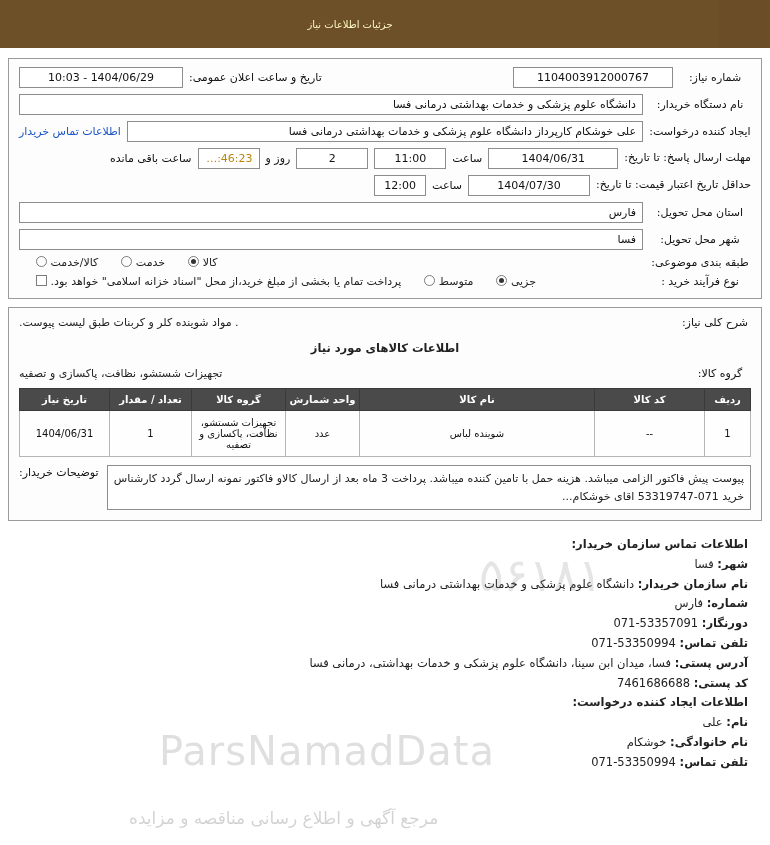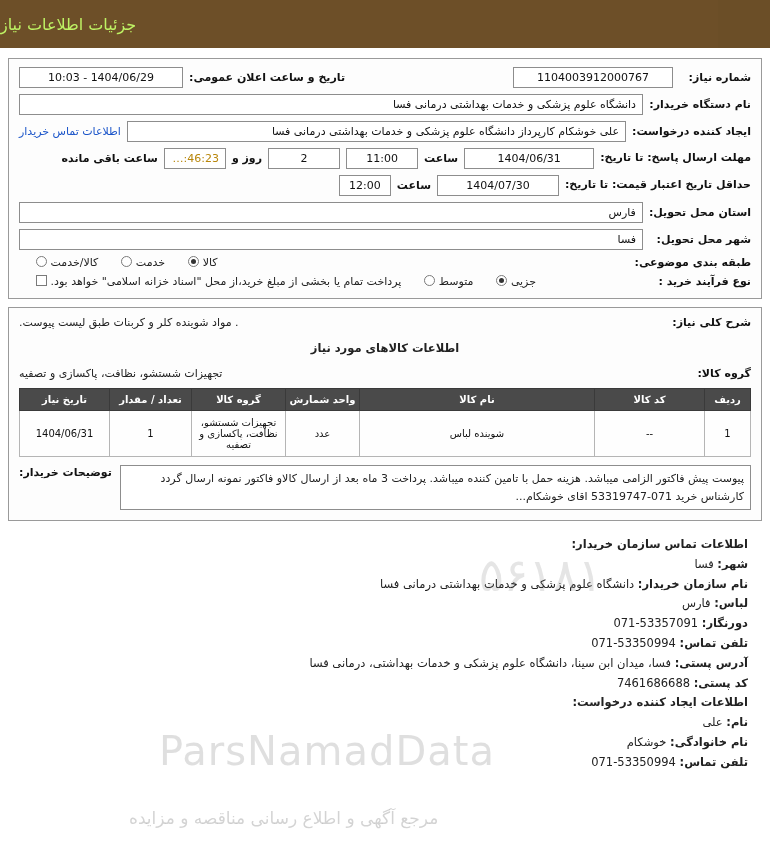--- a/index.html
+++ b/index.html
@@ -24,24 +24,24 @@
   }
   .topbar-left {
     width: 52px;
     background: #6b4e27;
   }
   .topbar-right {
     flex: 1;
     background: #6d4f28;
     display: flex;
     align-items: center;
-    justify-content: flex-end;
+    justify-content: center;
     padding-right: 18px;
-    color: #bef264;
-    font-size: 16px;
+    color: #fef9c3;
+    font-size: 10px;
   }
 
   
   .page {
     padding: 10px 8px 0 8px;
   }
 
   .panel {
     border: 1px solid #9a9a9a;
     background: #fdfdfd;
@@ -50,23 +50,23 @@
     position: relative;
   }
 
   .row {
     display: flex;
     align-items: center;
     margin-bottom: 6px;
     gap: 6px;
   }
   .lbl {
-    font-weight: bold;
-    font-size: 11px;
-    text-align: right;
+    font-weight: normal;
+    font-size: 11px;
+    text-align: center;
     white-space: nowrap;
     color: #111;
   }
 
   .fld {
     border: 1px solid #8d8d8d;
     background: #ffffff;
     height: 21px;
     line-height: 19px;
     padding: 0 6px;
@@ -347,21 +347,21 @@
     <div class="hd">اطلاعات تماس سازمان خریدار:</div>
     <div>
       <b>شهر:</b>
       <span>فسا</span>
     </div>
     <div>
       <b>نام سازمان خریدار:</b>
       <span>دانشگاه علوم پزشکی و خدمات بهداشتی درمانی فسا</span>
     </div>
     <div>
-      <b>لباس:</b>
+      <b>شماره:</b>
       <span>فارس</span>
     </div>
     <div>
       <b>دورنگار:</b>
       <span>53357091-071</span>
     </div>
     <div>
       <b>تلفن تماس:</b>
       <span>53350994-071</span>
     </div>

